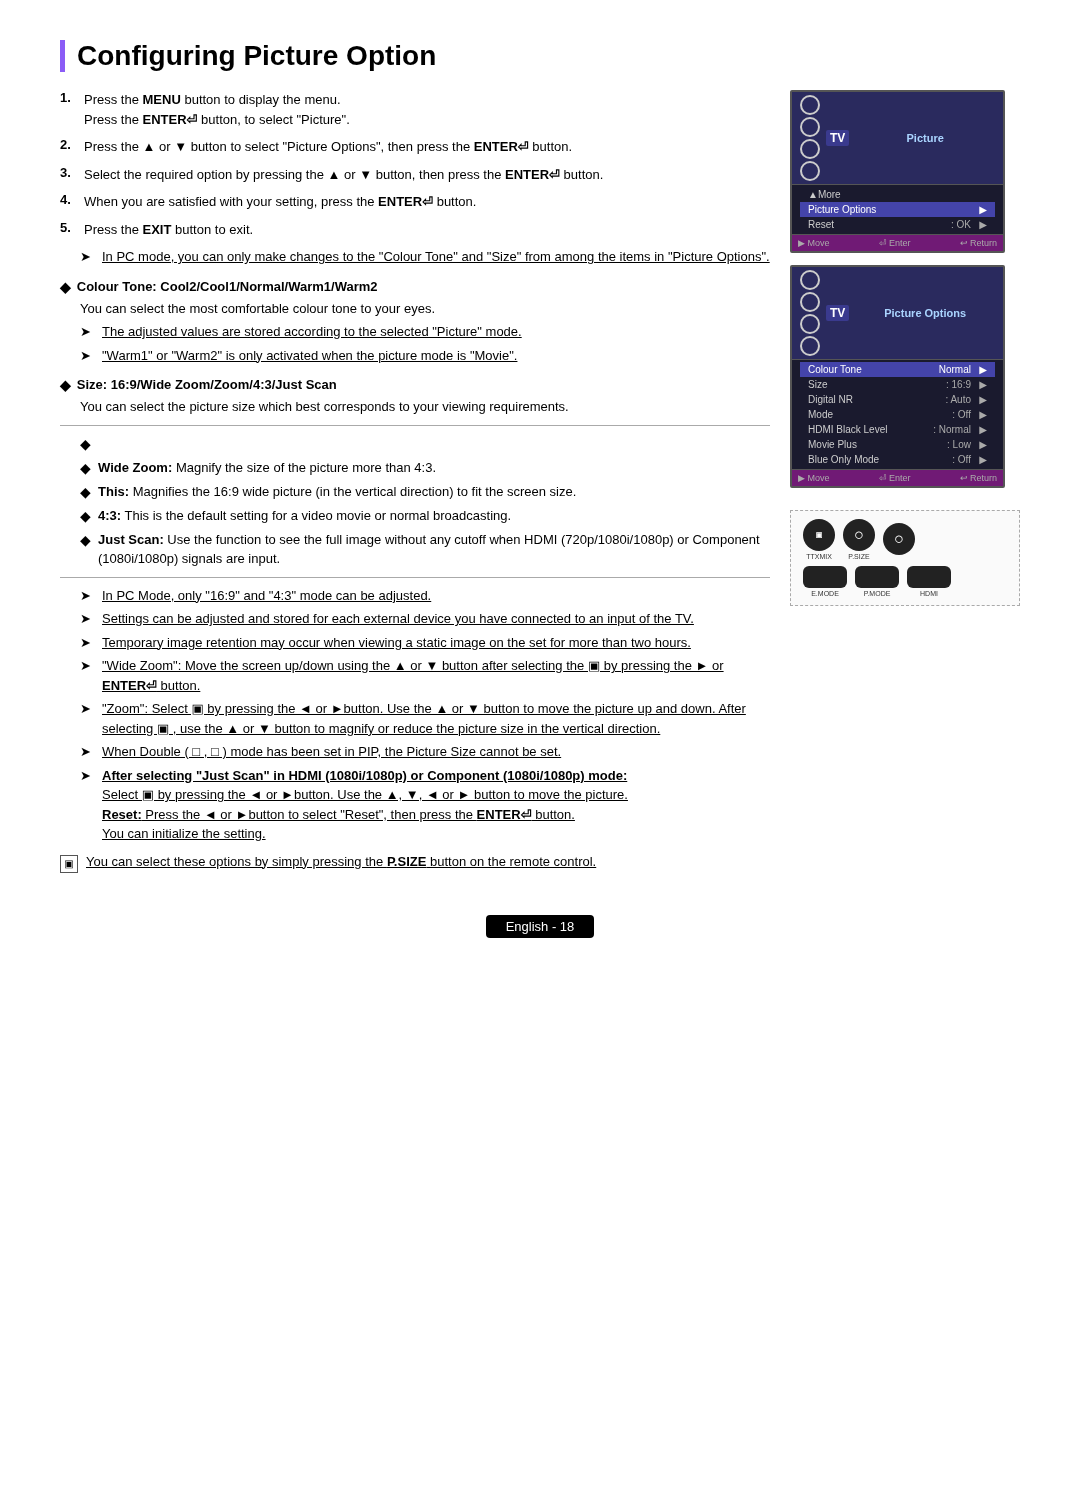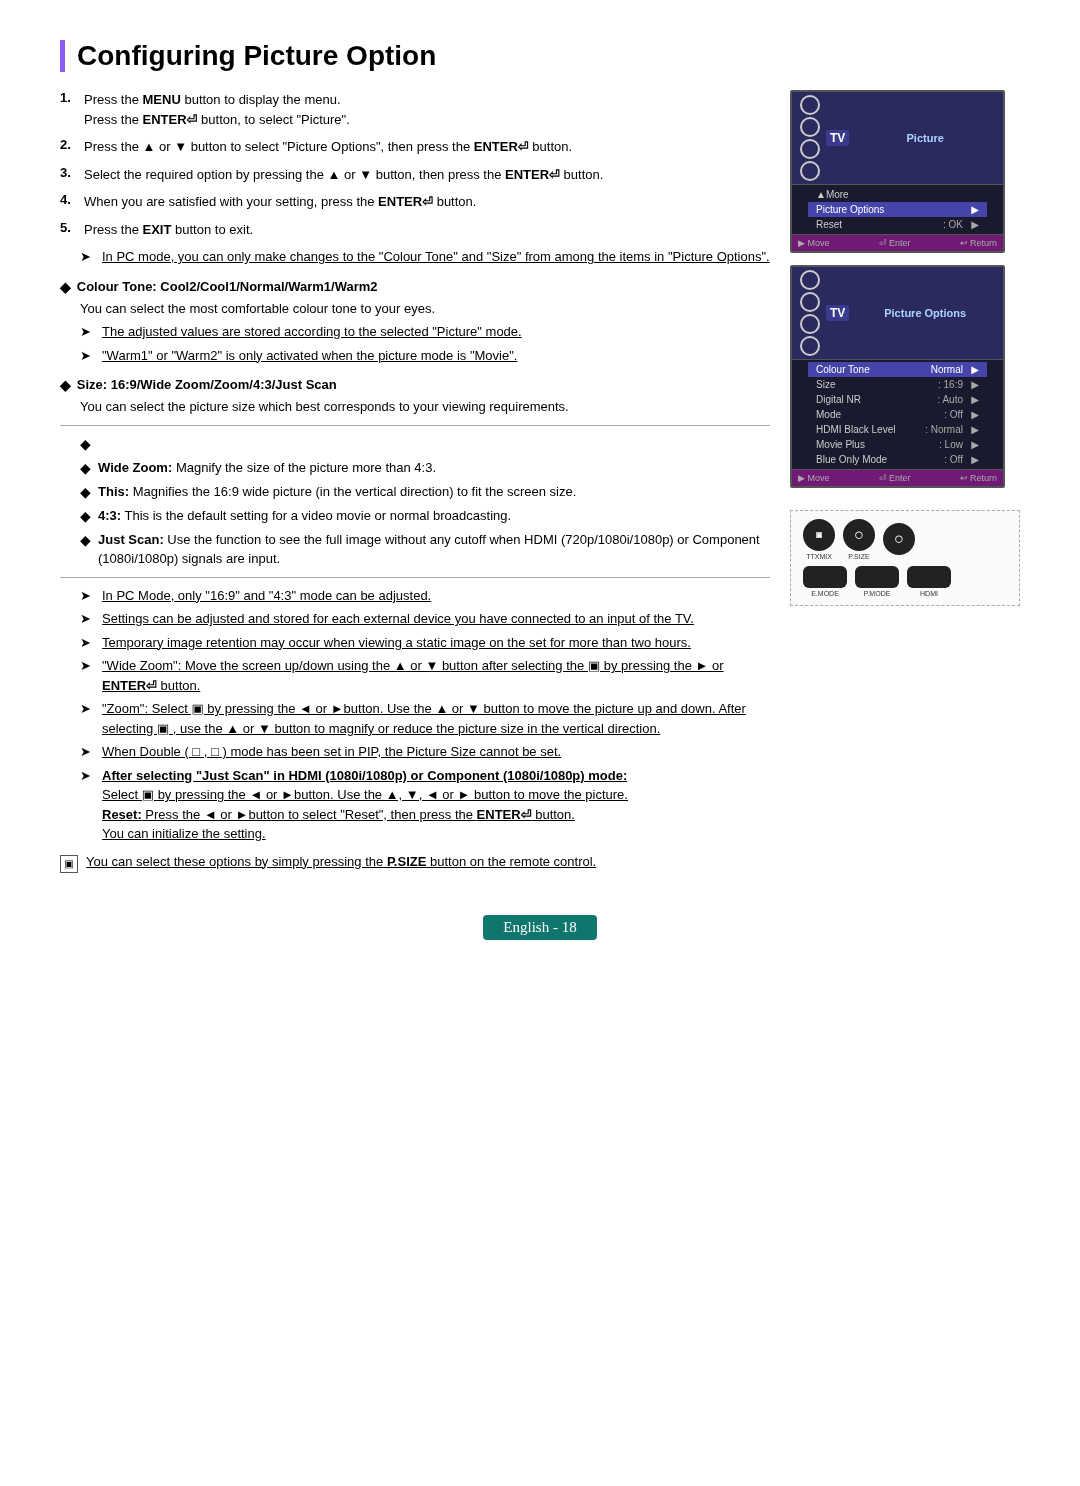--- a/index.html
+++ b/index.html
@@ -149,21 +149,21 @@
       font-weight: bold;
     }
     .tv-menu-title {
       color: #aad4ff;
       font-weight: bold;
       font-size: 11px;
       text-align: center;
       flex: 1;
     }
     .tv-menu-body {
-      padding: 2px 16px;
+      padding: 2px 8px;
     }
     .tv-menu-row {
       display: flex;
       justify-content: space-between;
       align-items: center;
       padding: 2px 8px;
       font-size: 10px;
       color: #ccc;
     }
     .tv-menu-row.highlighted {
@@ -244,27 +244,26 @@
 
     .bold { font-weight: bold; }
 
     
     .page-footer {
       text-align: center;
       margin-top: 30px;
       padding: 6px 20px;
     }
     .footer-badge {
-      background: #0f766e;
+      background: #000000;
       color: #fff;
       padding: 4px 20px;
       border-radius: 4px;
-      font-size: 15px;
+      font-size: 13px;
       display: inline-block;
-      font-family: Liberation Serif, serif;
     }
 
     
     .note-block {
       display: flex;
       gap: 8px;
       margin-top: 10px;
       margin-bottom: 6px;
       align-items: flex-start;
     }

